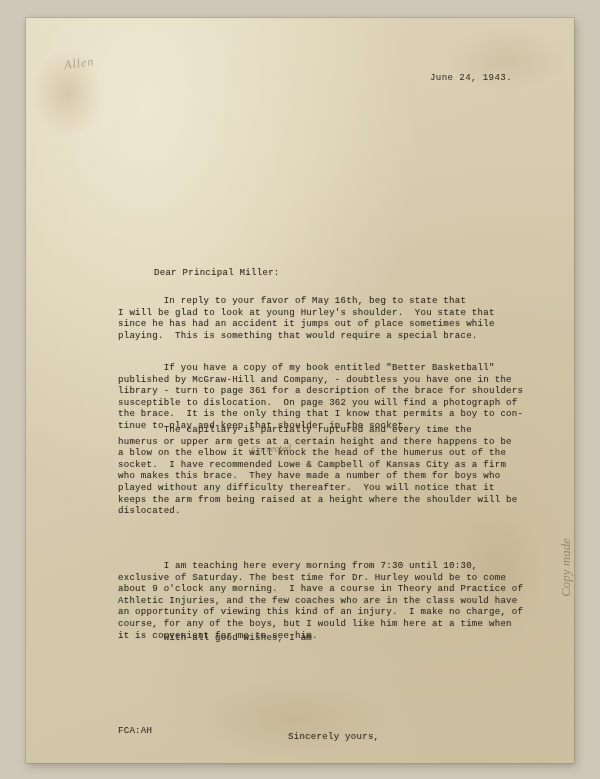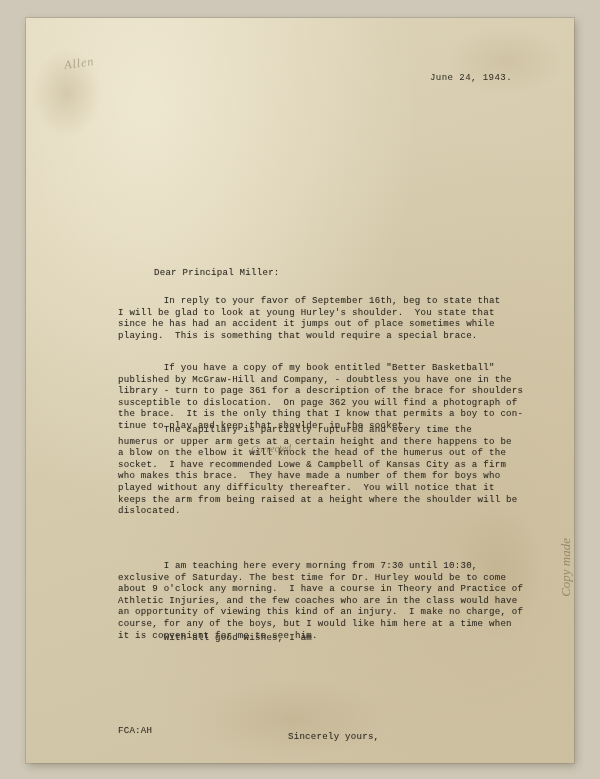--- a/index.html
+++ b/index.html
@@ -135,21 +135,21 @@
 
     <div class="scrawl scrawl-right">Copy made</div>
 
     <div class="insertion">Corrected</div>
 
     <div id="date-line">June 24, 1943.</div>
 
 
     <div class="typed" id="salutation">Dear Principal Miller:</div>
 
-    <div class="typed block para" id="p1">        In reply to your favor of September 16th, beg to state that
+    <div class="typed block para" id="p1">        In reply to your favor of May 16th, beg to state that
 I will be glad to look at young Hurley's shoulder.  You state that
 since he has had an accident it jumps out of place sometimes while
 playing.  This is something that would require a special brace.</div>
 
     <div class="typed block para" id="p2">        If you have a copy of my book entitled "Better Basketball"
 published by McGraw-Hill and Company, - doubtless you have one in the
 library - turn to page 361 for a description of the brace for shoulders
 susceptible to dislocation.  On page 362 you will find a photograph of
 the brace.  It is the only thing that I know that permits a boy to con-
 tinue to play and keep that shoulder in the socket.</div>

